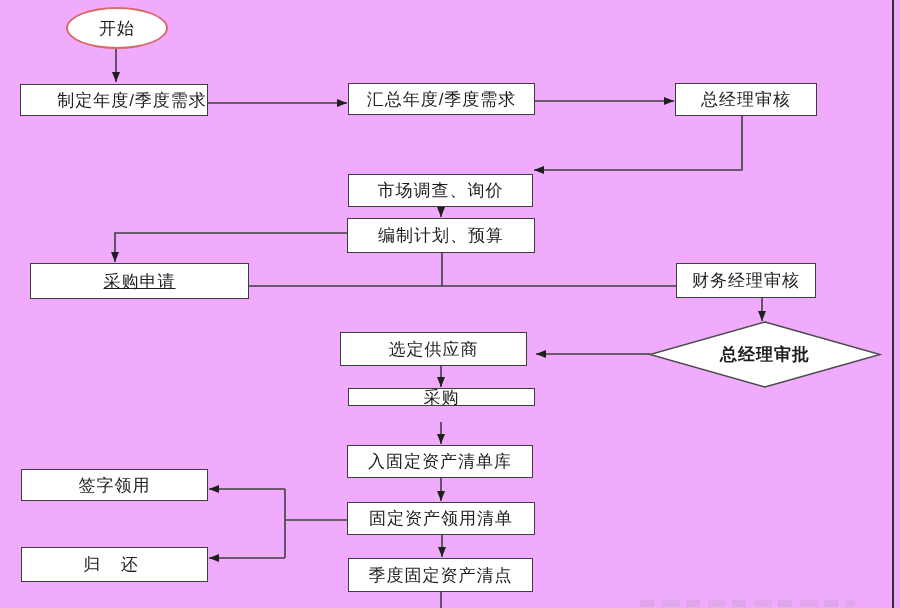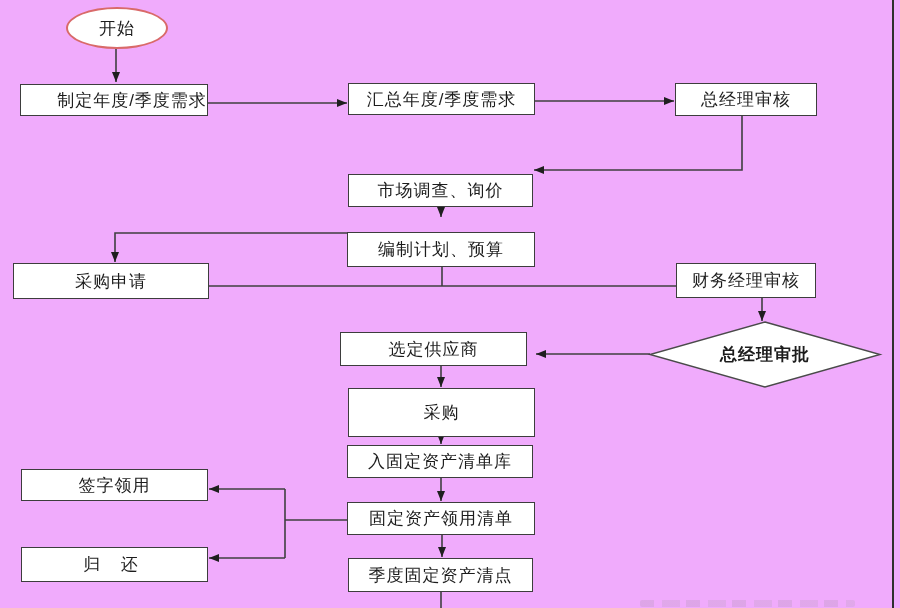--- a/index.html
+++ b/index.html
@@ -100,31 +100,31 @@
   <div class="node oval" style="left:66px;top:7px;width:102px;height:42px;">开始</div>
 
   <div class="node" style="left:20px;top:84px;width:188px;height:32px;padding-left:36px;">制定年度/季度需求</div>
 
   <div class="node" style="left:348px;top:83px;width:187px;height:32px;">汇总年度/季度需求</div>
 
   <div class="node" style="left:675px;top:83px;width:142px;height:33px;">总经理审核</div>
 
   <div class="node" style="left:348px;top:150px;width:185px;height:33px;margin-top:24px;">市场调查、询价</div>
 
-  <div class="node" style="left:347px;top:218px;width:188px;height:35px;margin-top:14px;">编制计划、预算</div>
+  <div class="node" style="left:347px;top:218px;width:188px;height:35px;">编制计划、预算</div>
 
-  <div class="node" style="left:13px;top:263px;width:196px;height:36px;">采购申请</div>
+  <div class="node" style="left:30px;top:263px;width:219px;height:36px;text-decoration:underline;">采购申请</div>
 
   <div class="node" style="left:676px;top:263px;width:140px;height:35px;">财务经理审核</div>
 
   <div class="diamond-label" style="left:665px;top:340px;width:200px;height:28px;">总经理审批</div>
 
   <div class="node" style="left:340px;top:332px;width:187px;height:34px;">选定供应商</div>
 
-  <div class="node" style="left:348px;top:388px;width:187px;height:49px;">采购</div>
+  <div class="node" style="left:348px;top:388px;width:187px;height:18px;">采购</div>
 
   <div class="node" style="left:347px;top:445px;width:186px;height:33px;">入固定资产清单库</div>
 
   <div class="node" style="left:347px;top:502px;width:188px;height:33px;">固定资产领用清单</div>
 
   <div class="node" style="left:21px;top:469px;width:187px;height:32px;">签字领用</div>
 
   <div class="node" style="left:21px;top:547px;width:187px;height:35px;letter-spacing:8px;padding-left:0;">归 还</div>
 
   <div class="node" style="left:348px;top:558px;width:185px;height:34px;">季度固定资产清点</div>

